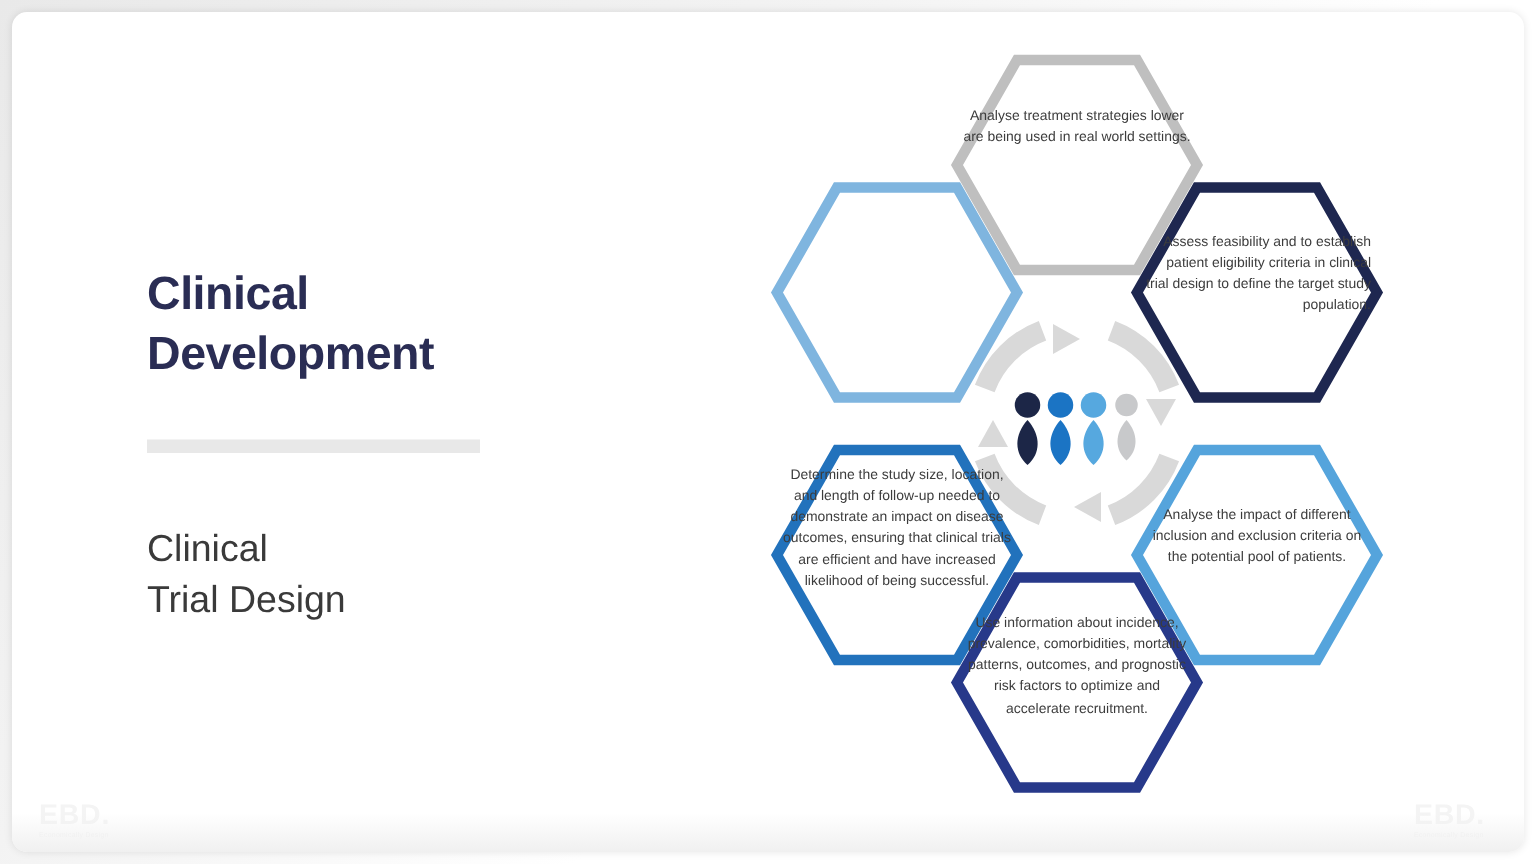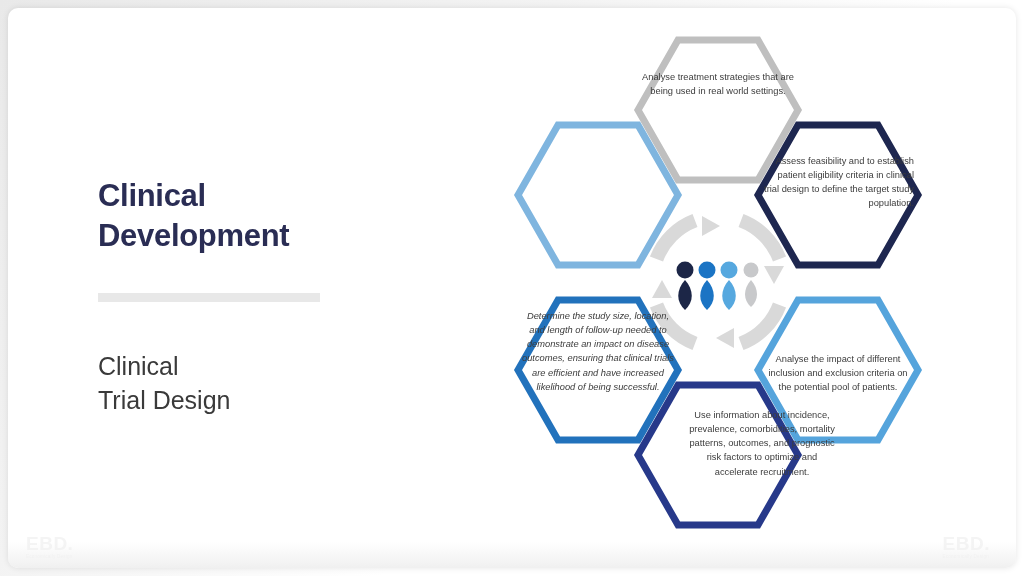--- a/index.html
+++ b/index.html
@@ -189,30 +189,30 @@
               <path d="M 0 -2 C 9 8 9 20 0 28 C -9 20 -9 8 0 -2 Z"></path>
             </g>
             <g fill="#C8C9CB" transform="translate(33,0)">
               <circle cx="0" cy="-12" r="7.5"></circle>
               <path d="M 0 -2 C 8 7 8 18 0 25 C -8 18 -8 7 0 -2 Z"></path>
             </g>
           </g>
         </g>
       </svg>
 
-      <div class="hex-text" style="left:194px; top:44px; width:152px;">Analyse treatment strategies that are being used in real world settings.</div>
+      <div class="hex-text" style="left:194px; top:44px; width:152px;">Analyse treatment strategies lower are being used in real world settings.</div>
 
 
       <div class="hex-text" style="left:314px; top:128px; width:152px;text-align:right;">Assess feasibility and to establish patient eligibility criteria in clinical trial design to define the target study population.</div>
 
-      <div class="hex-text" style="left:74px; top:283px; width:152px;font-style:italic;">Determine the study size, location, and length of follow-up needed to demonstrate an impact on disease outcomes, ensuring that clinical trials are efficient and have increased likelihood of being successful.</div>
-
-      <div class="hex-text" style="left:314px; top:310px; width:152px;margin-top:16px;">Analyse the impact of different inclusion and exclusion criteria on the potential pool of patients.</div>
-
-      <div class="hex-text" style="left:194px; top:382px; width:152px;margin-left:44px;">Use information about incidence, prevalence, comorbidities, mortality patterns, outcomes, and prognostic risk factors to optimize and accelerate recruitment.</div>
+      <div class="hex-text" style="left:74px; top:283px; width:152px;">Determine the study size, location, and length of follow-up needed to demonstrate an impact on disease outcomes, ensuring that clinical trials are efficient and have increased likelihood of being successful.</div>
+
+      <div class="hex-text" style="left:314px; top:310px; width:152px;">Analyse the impact of different inclusion and exclusion criteria on the potential pool of patients.</div>
+
+      <div class="hex-text" style="left:194px; top:382px; width:152px;">Use information about incidence, prevalence, comorbidities, mortality patterns, outcomes, and prognostic risk factors to optimize and accelerate recruitment.</div>
     </div>
 
     <div class="watermark left">
       <div class="wm-main">EBD.</div>
       <div class="wm-sub">Economically Design</div>
     </div>
 
     <div class="watermark right">
       <div class="wm-main">EBD.</div>
       <div class="wm-sub">Economically Design</div>

